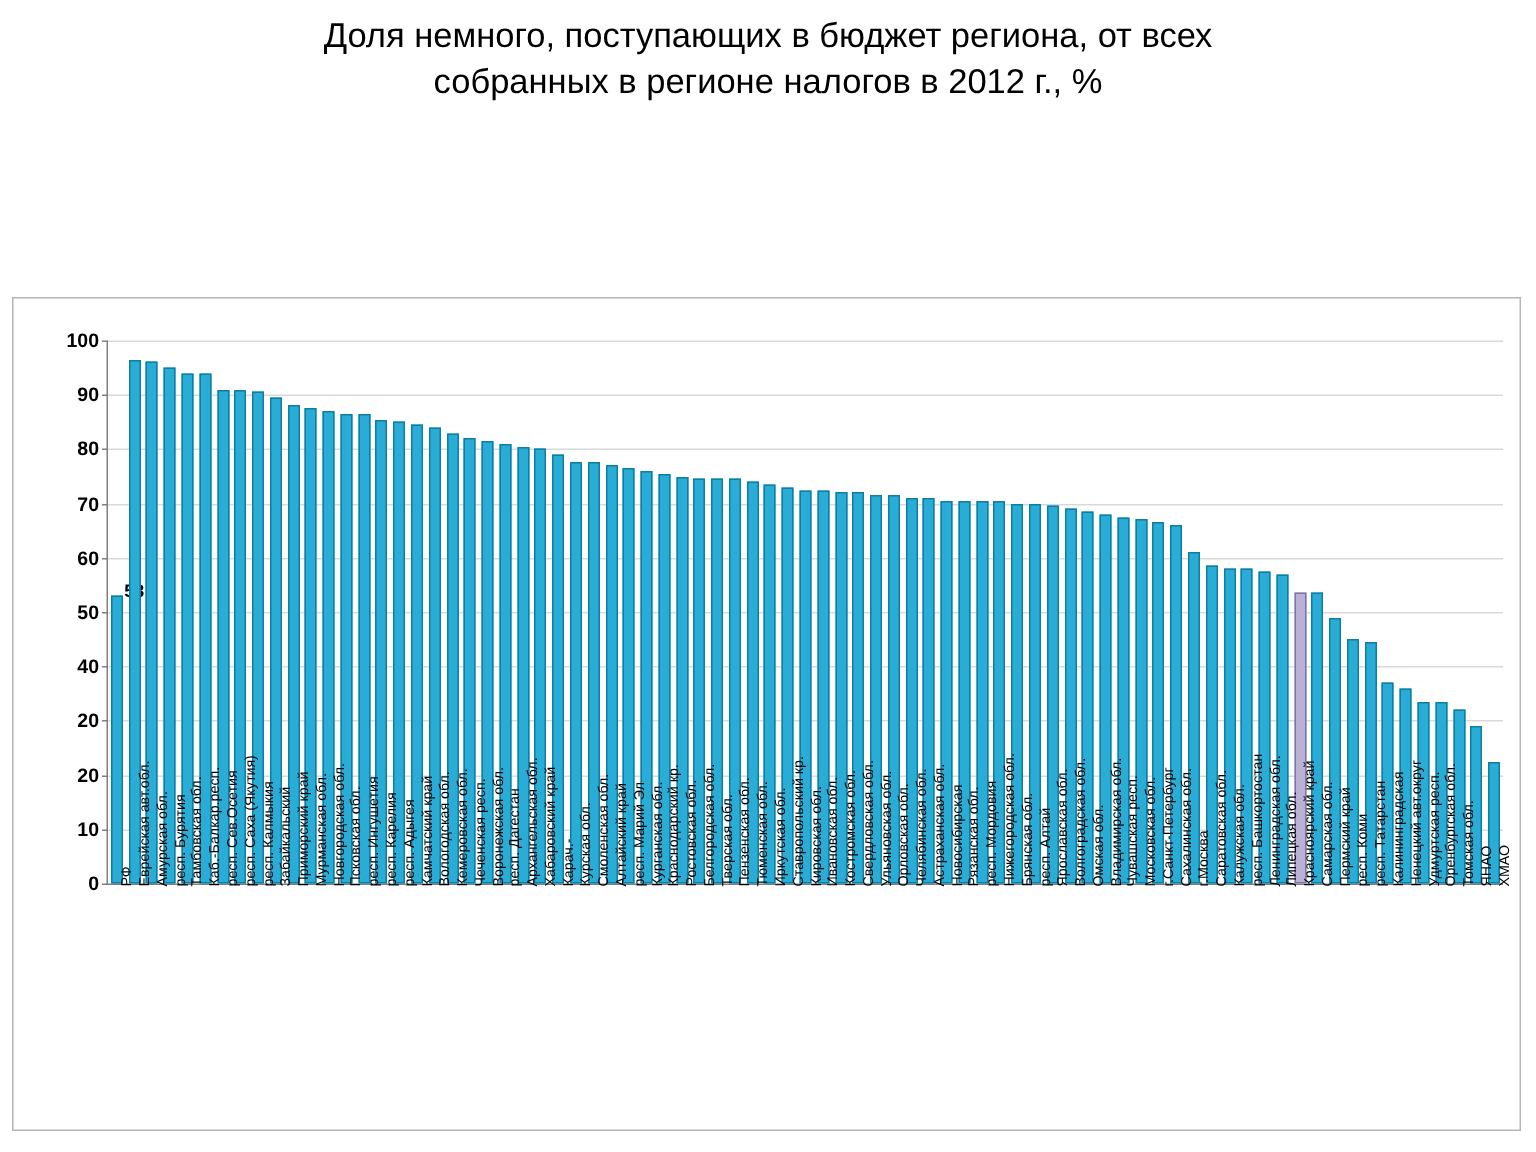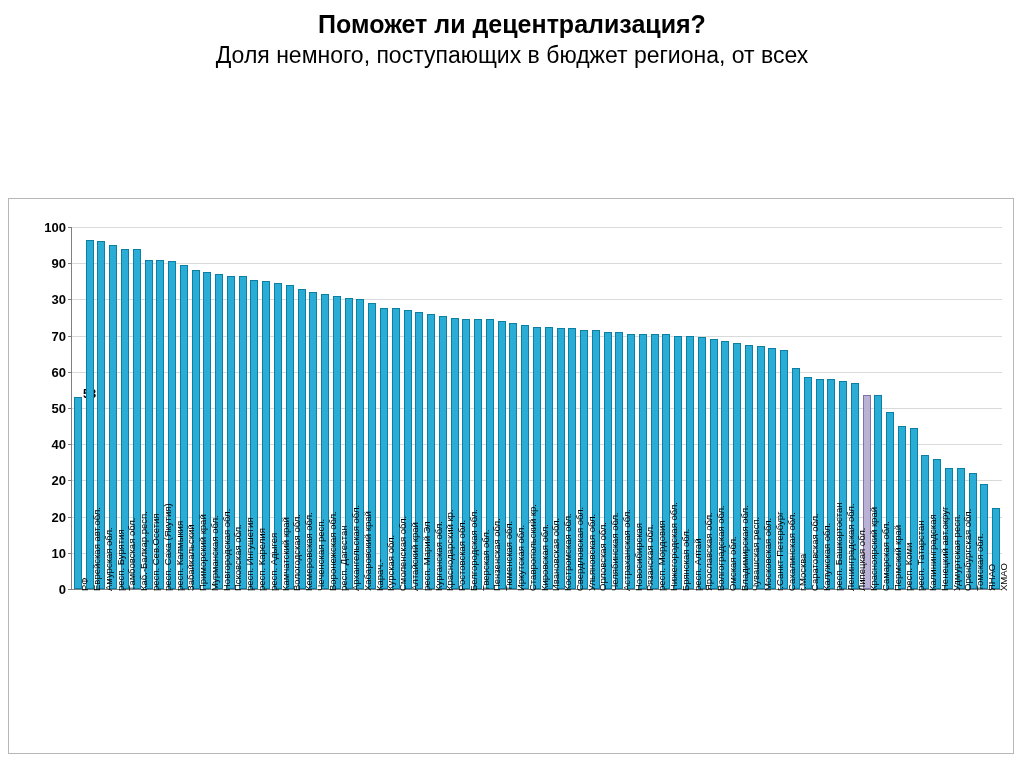--- a/index.html
+++ b/index.html
@@ -134,22 +134,22 @@
     white-space: nowrap;
     line-height: 9px;
   }
 </style>
 </head>
 <body>
 
 <div id="page">
 
   <div class="titles">
-    <div class="title-line-1">Поможет ли децентрализация?</div>
     <div class="subtitle-line">Доля немного, поступающих в бюджет региона, от всех</div>
+    <div class="subtitle-line">собранных в регионе налогов в 2012 г., %</div>
   </div>
 
   <div id="chart-frame">
     <div id="plot">
       <div id="gridlines">
           <div class="gridline" style="top: 325.8px;"></div>
           <div class="gridline" style="top: 289.6px;"></div>
           <div class="gridline" style="top: 253.4px;"></div>
           <div class="gridline" style="top: 217.2px;"></div>
           <div class="gridline" style="top: 181px;"></div>
@@ -169,21 +169,21 @@
           <div class="ytick-label" style="top: 253.4px;">20</div>
           <div class="ytick-mark" style="top: 253.4px;"></div>
           <div class="ytick-label" style="top: 217.2px;">40</div>
           <div class="ytick-mark" style="top: 217.2px;"></div>
           <div class="ytick-label" style="top: 181px;">50</div>
           <div class="ytick-mark" style="top: 181px;"></div>
           <div class="ytick-label" style="top: 144.8px;">60</div>
           <div class="ytick-mark" style="top: 144.8px;"></div>
           <div class="ytick-label" style="top: 108.6px;">70</div>
           <div class="ytick-mark" style="top: 108.6px;"></div>
-          <div class="ytick-label" style="top: 72.4px;">30</div>
+          <div class="ytick-label" style="top: 72.4px;">80</div>
           <div class="ytick-mark" style="top: 72.4px;"></div>
           <div class="ytick-label" style="top: 36.2px;">90</div>
           <div class="ytick-mark" style="top: 36.2px;"></div>
           <div class="ytick-label" style="top: 0px;">100</div>
           <div class="ytick-mark" style="top: 0px;"></div>
         </div>
       <div id="bars">
           <div class="bar" title="РФ: 53" style="left: 1.88354px; width: 8.00506px; height: 191.86px;"></div>
           <div class="bar-value-label" style="left: 10.8886px; bottom: 187.86px;">53</div>
           <div class="bar" title="Еврейская авт.обл.: 96.5" style="left: 13.6557px; width: 8.00506px; height: 349.33px;"></div>

